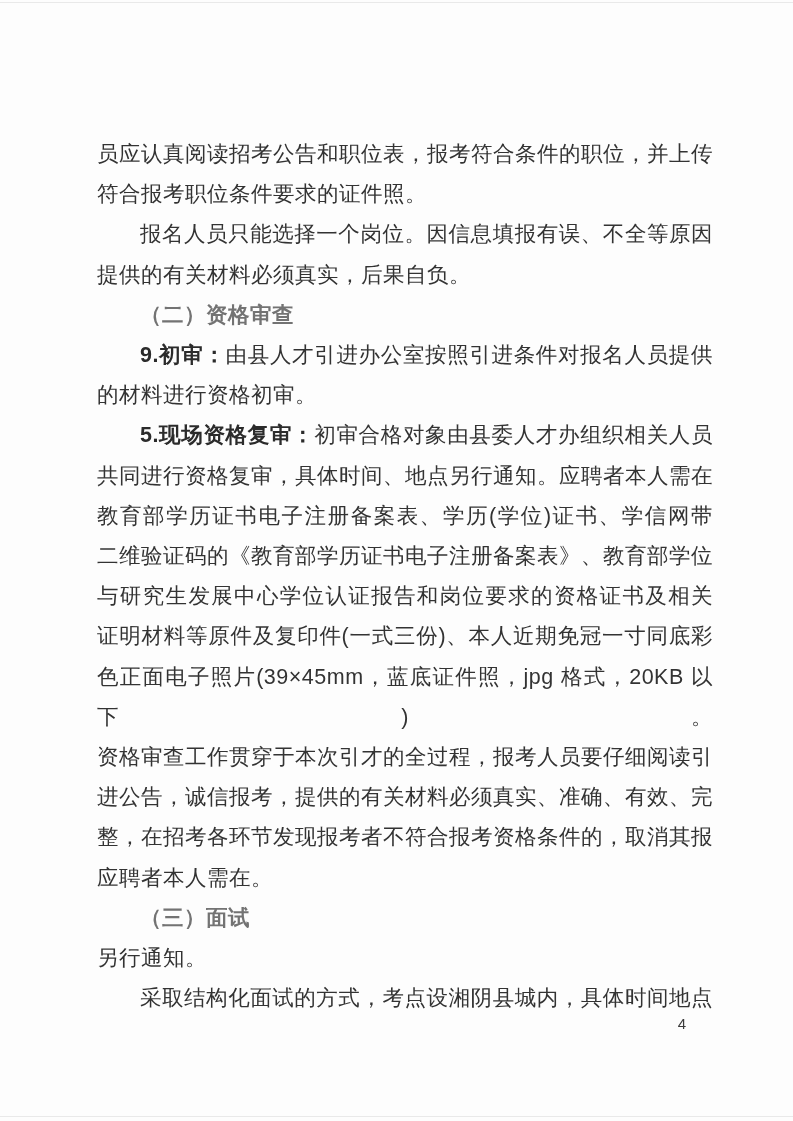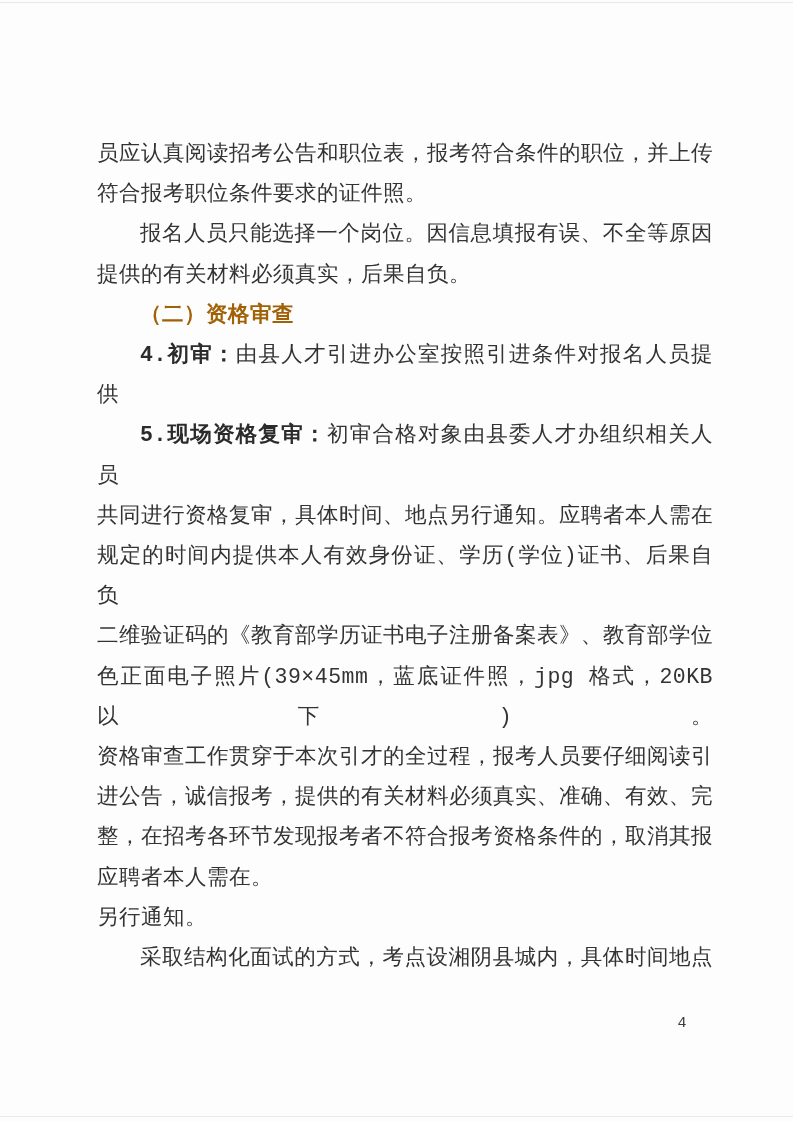--- a/index.html
+++ b/index.html
@@ -8,21 +8,21 @@
     width: 793px;
     height: 1121px;
     overflow: hidden;
     background: #ffffff;
   }
   .page {
     position: relative;
     width: 793px;
     height: 1121px;
     background: #fdfdfd;
-    font-family: Liberation Mono, monospace;
+    font-family: Liberation Sans, sans-serif;
     color: #333333;
   }
   .scan-edge {
     position: absolute;
     left: 0;
     width: 100%;
     height: 1px;
     background: #e9e9e9;
   }
   .scan-edge.top { top: 2px; }
@@ -36,21 +36,21 @@
     line-height: 40.2px;
     text-align: left;
     letter-spacing: 0.5px;
   }
   .line { white-space: normal; }
   .line.indent { text-indent: 2em; }
   .line.fill {
     text-align: justify;
     text-align-last: justify;
   }
-  .line.bold { font-weight: 700; color: #a16207; }
+  .line.bold { font-weight: 700; color: #737373; }
   .line b { font-weight: 700; color: #2b2b2b; }
   .page-number {
     position: absolute;
     left: 672px;
     top: 1015px;
     width: 20px;
     text-align: center;
     font-size: 15px;
     color: #3c3c3c;
   }
@@ -59,28 +59,32 @@
 <body>
 
 <div class="page">
   <div class="scan-edge top"></div>
   <div class="content">
       <div class="line fill">员应认真阅读招考公告和职位表，报考符合条件的职位，并上传</div>
       <div class="line">符合报考职位条件要求的证件照。</div>
       <div class="line indent fill">报名人员只能选择一个岗位。因信息填报有误、不全等原因</div>
       <div class="line">提供的有关材料必须真实，后果自负。</div>
       <div class="line indent bold">（二）资格审查</div>
-      <div class="line indent fill"><b>4.初审：</b>由县人才引进办公室按照引进条件对报名人员提供</div>
+      <div class="line indent fill"><b>9.初审：</b>由县人才引进办公室按照引进条件对报名人员提供</div>
+      <div class="line">的材料进行资格初审。</div>
       <div class="line indent fill"><b>5.现场资格复审：</b>初审合格对象由县委人才办组织相关人员</div>
       <div class="line fill">共同进行资格复审，具体时间、地点另行通知。应聘者本人需在</div>
-      <div class="line fill">规定的时间内提供本人有效身份证、学历(学位)证书、后果自负</div>
+      <div class="line fill">教育部学历证书电子注册备案表、学历(学位)证书、学信网带</div>
       <div class="line fill">二维验证码的《教育部学历证书电子注册备案表》、教育部学位</div>
+      <div class="line fill">与研究生发展中心学位认证报告和岗位要求的资格证书及相关</div>
+      <div class="line fill">证明材料等原件及复印件(一式三份)、本人近期免冠一寸同底彩</div>
       <div class="line fill">色正面电子照片(39×45mm，蓝底证件照，jpg 格式，20KB 以下)。</div>
       <div class="line fill">资格审查工作贯穿于本次引才的全过程，报考人员要仔细阅读引</div>
       <div class="line fill">进公告，诚信报考，提供的有关材料必须真实、准确、有效、完</div>
       <div class="line fill">整，在招考各环节发现报考者不符合报考资格条件的，取消其报</div>
       <div class="line">应聘者本人需在。</div>
+      <div class="line indent bold">（三）面试</div>
       <div class="line">另行通知。</div>
       <div class="line indent fill">采取结构化面试的方式，考点设湘阴县城内，具体时间地点</div>
     </div>
   <div class="page-number">4</div>
   <div class="scan-edge bottom"></div>
 </div>
 
 </body></html>

